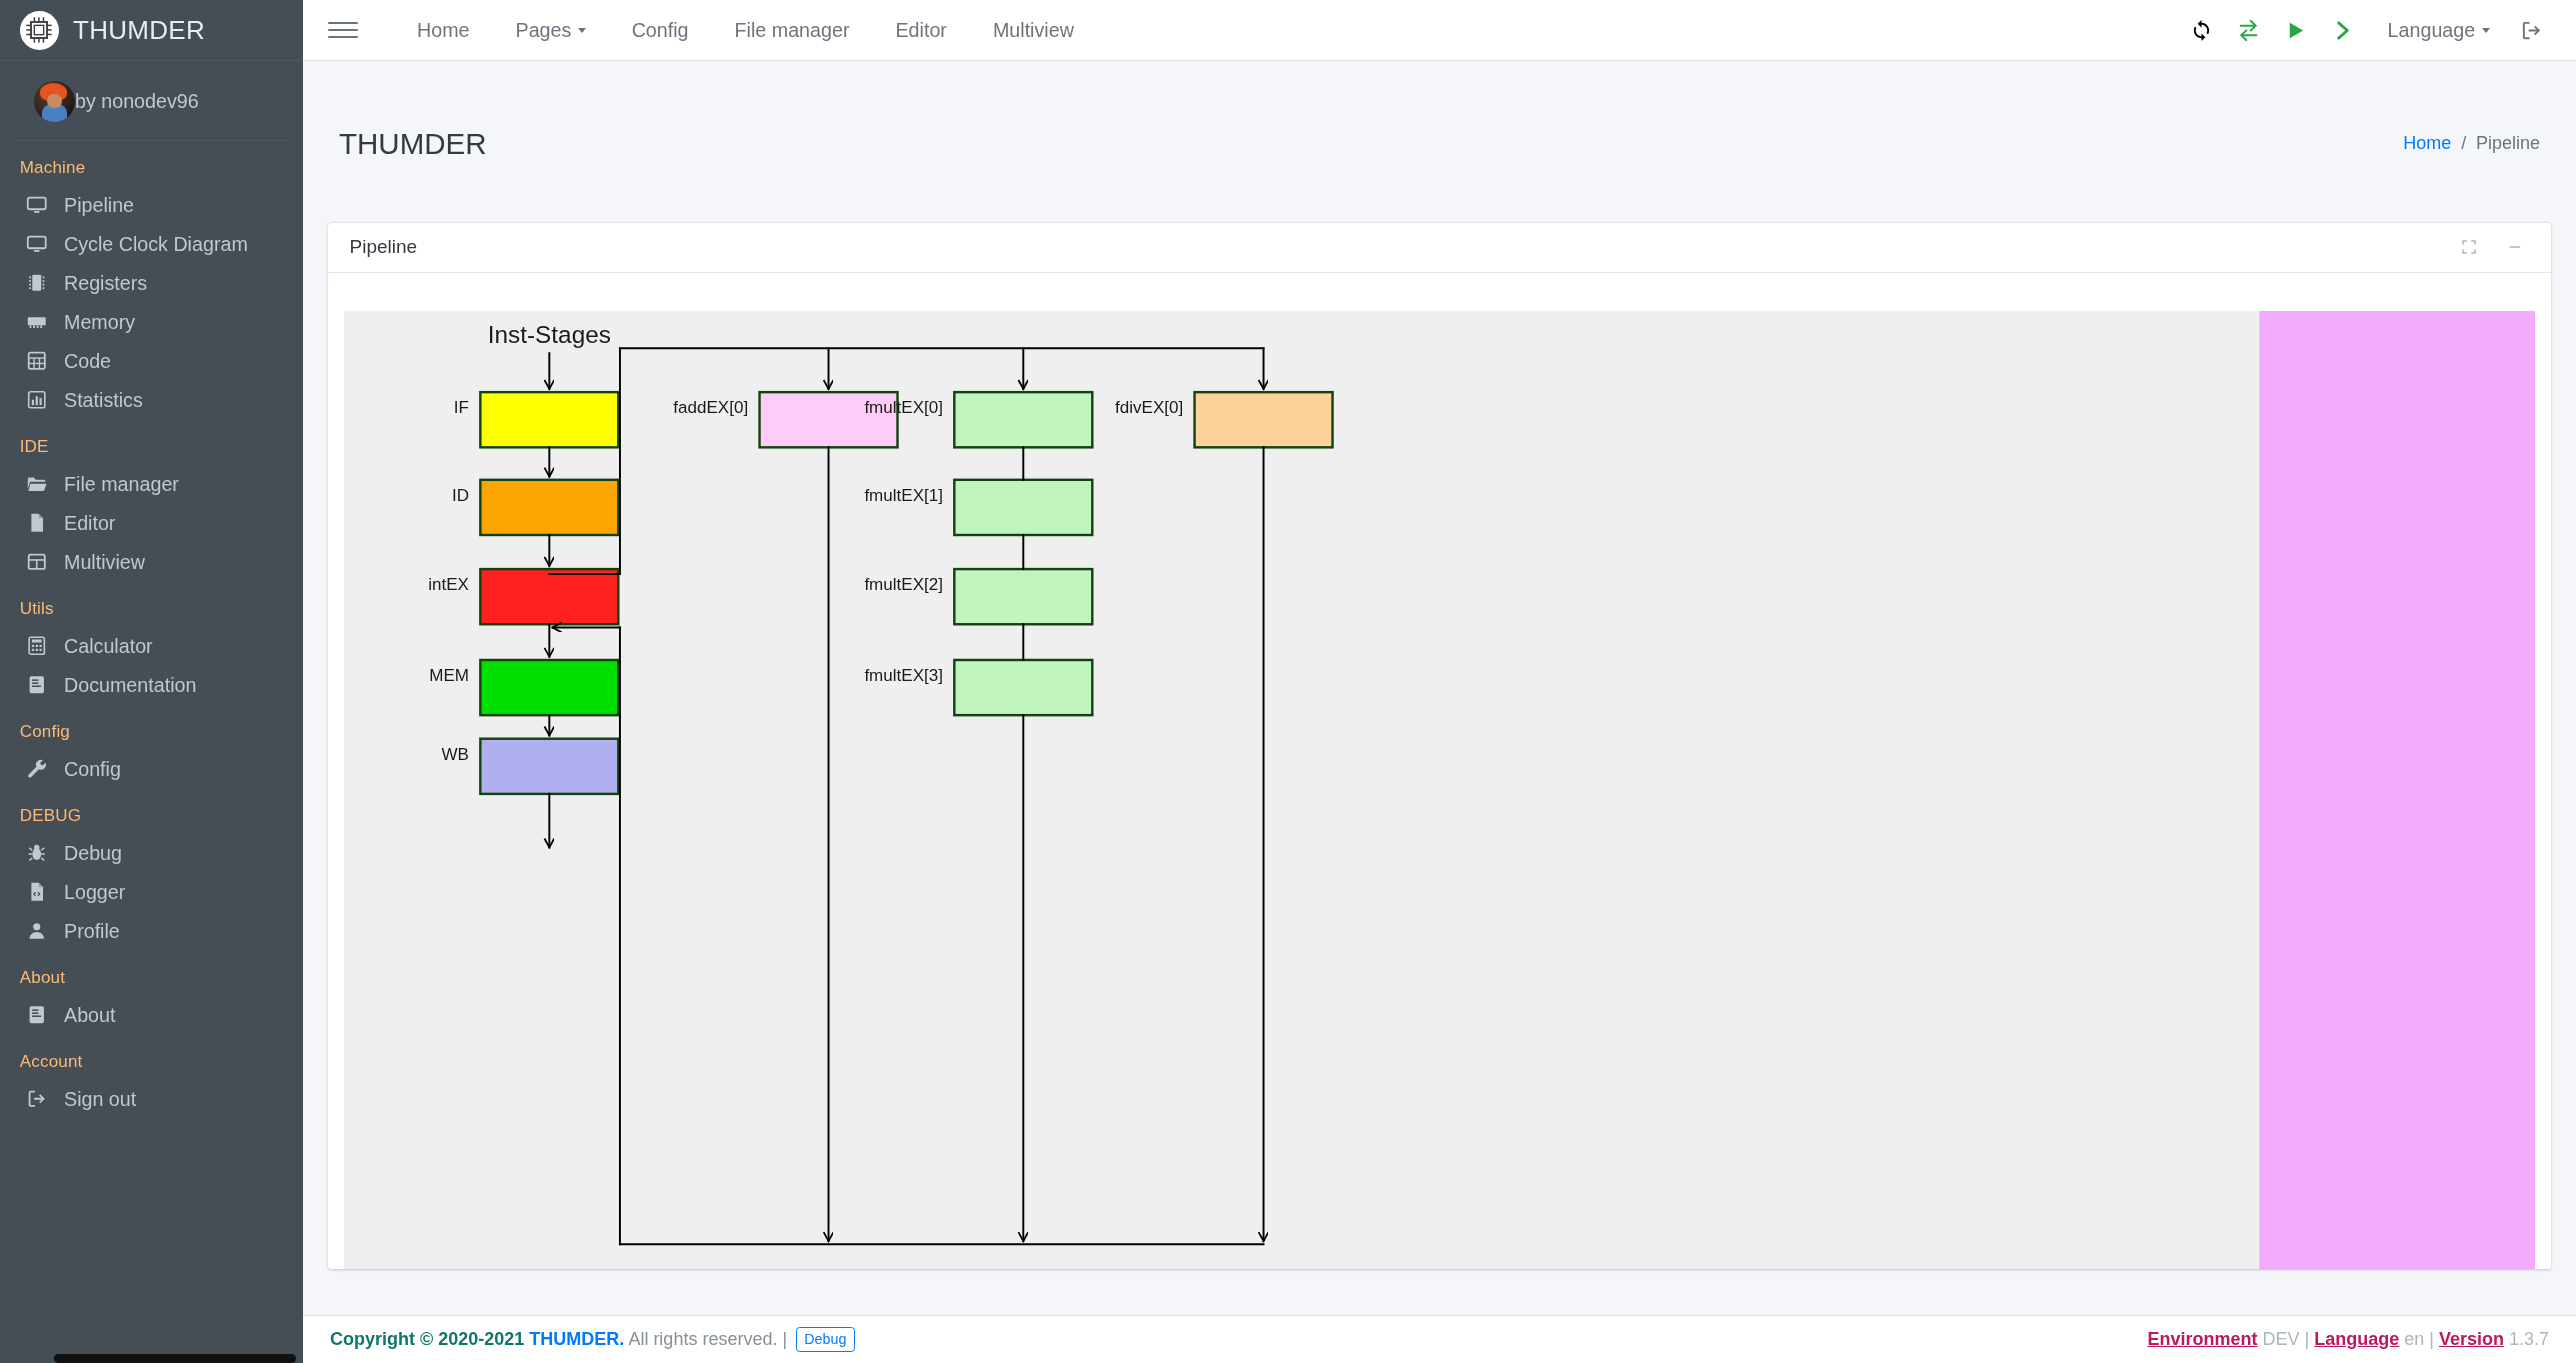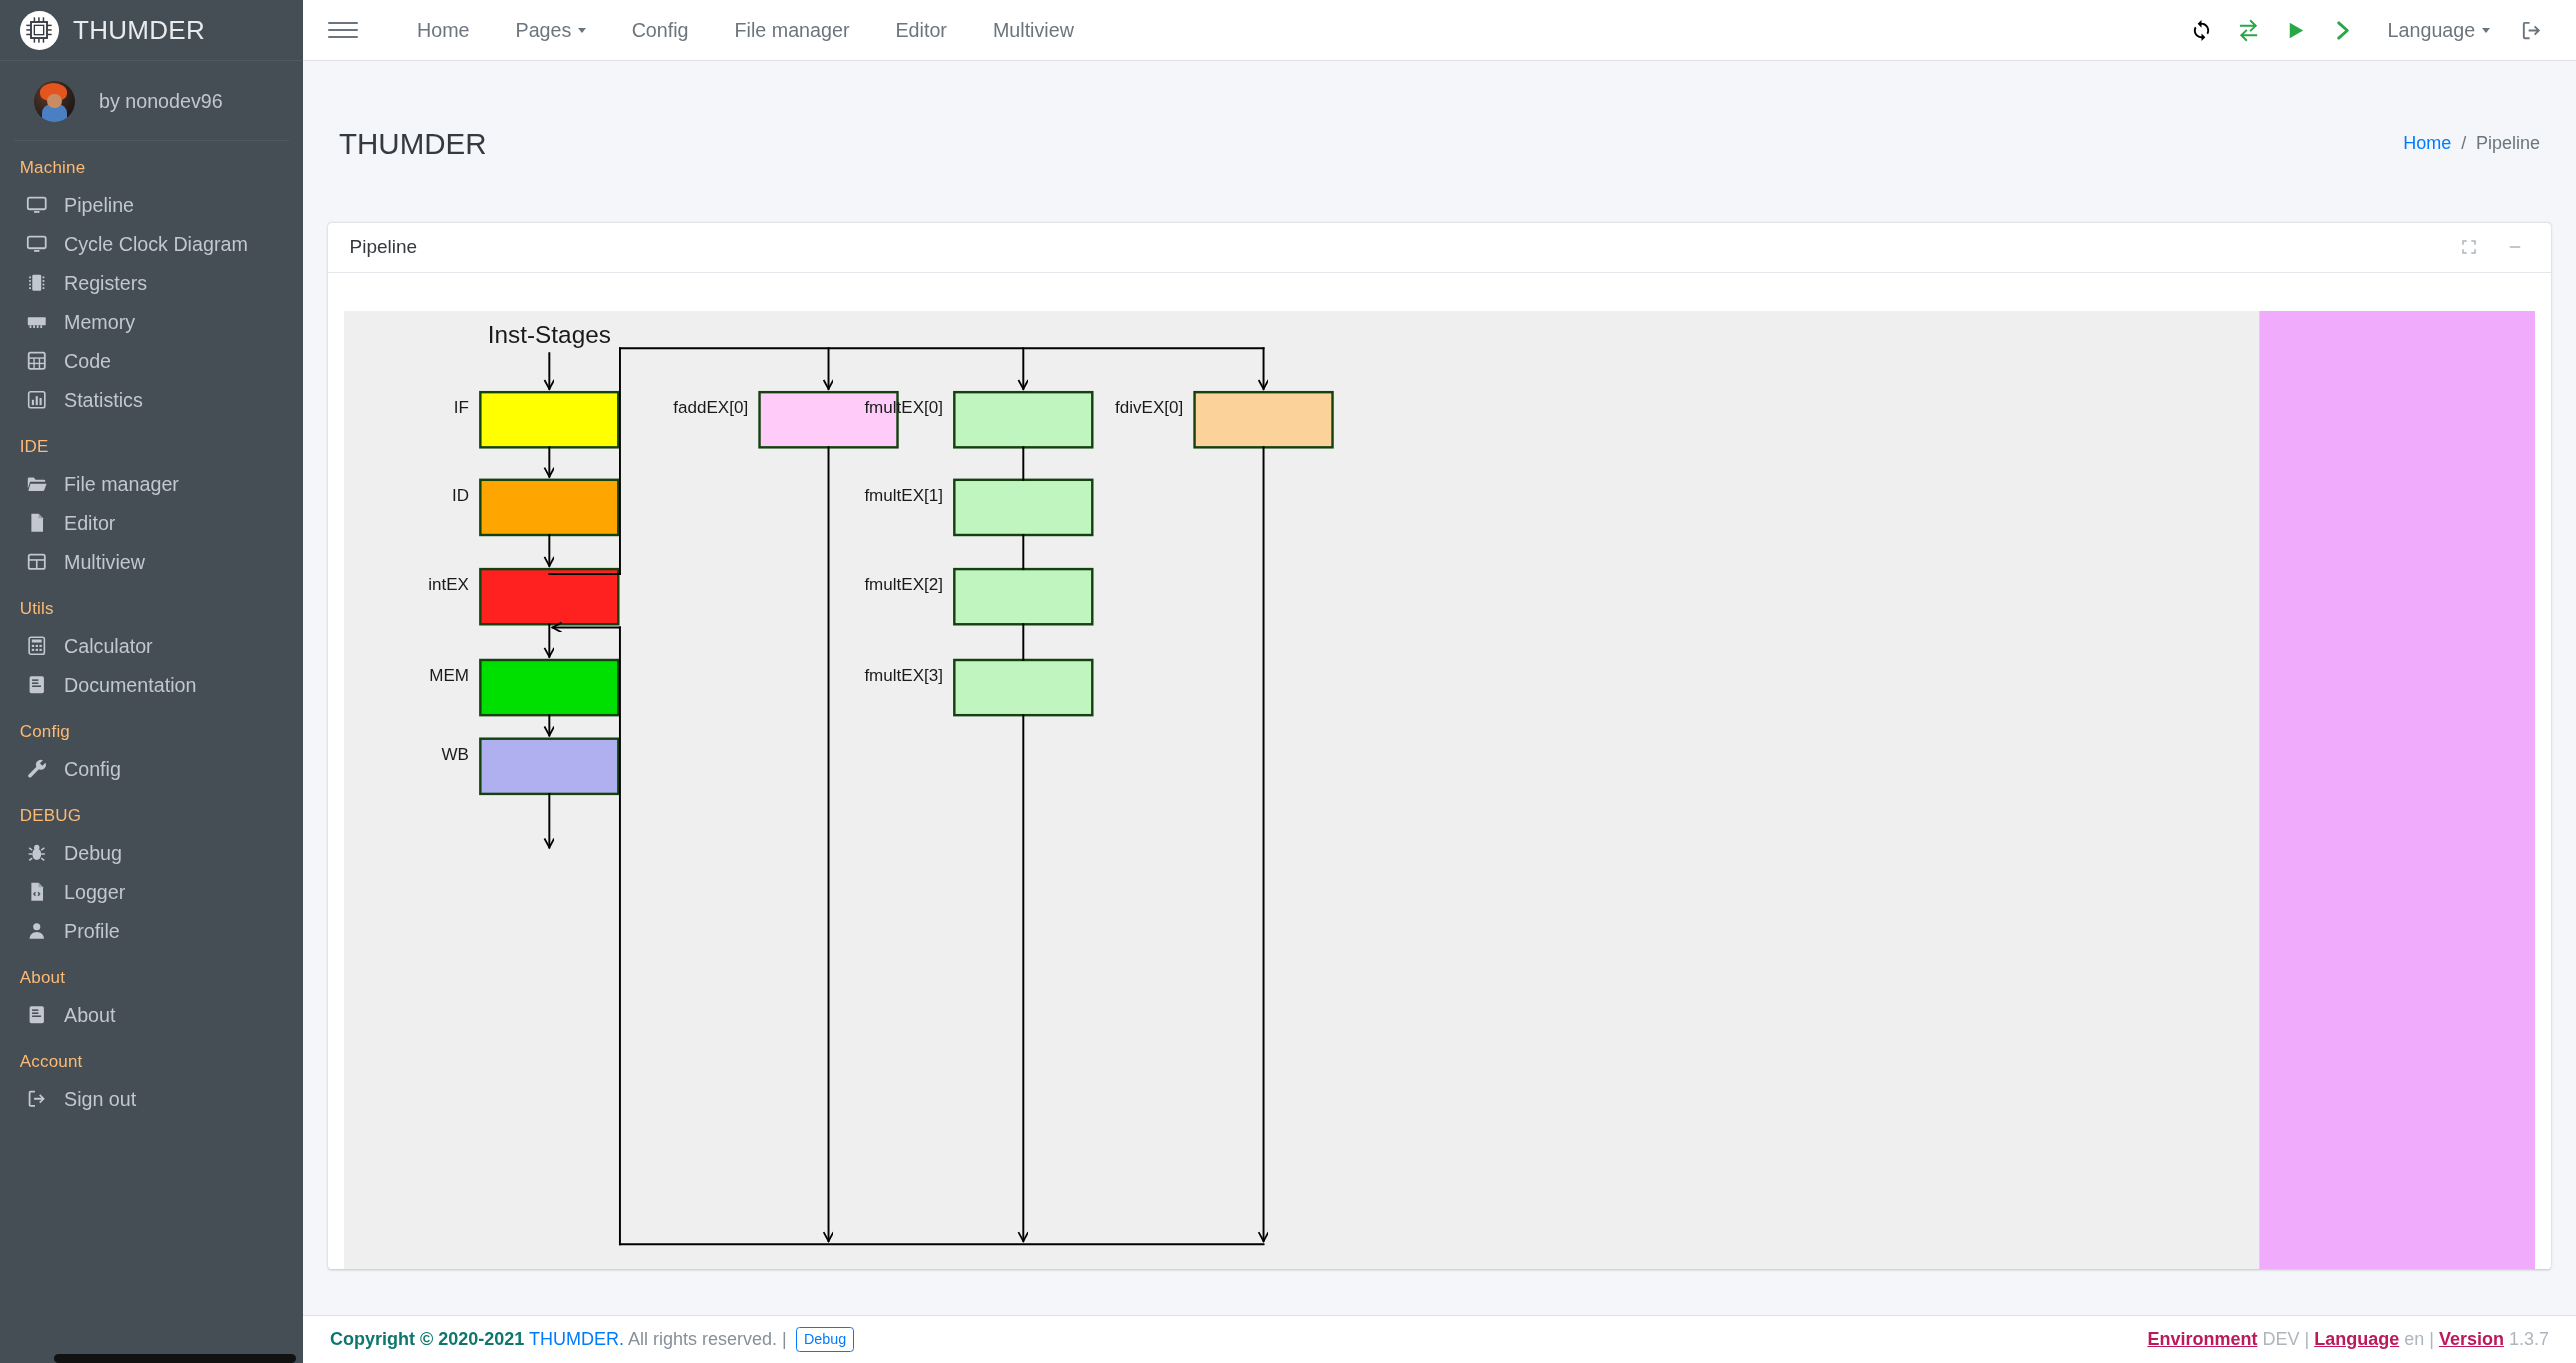--- a/index.html
+++ b/index.html
@@ -22,21 +22,21 @@
     border-bottom: 0.9px solid #4f5962;
   }
   .brand-logo {
     width: 39px; height: 39px; border-radius: 50%;
     background: #fff; display: flex; align-items: center;
     justify-content: center; flex: 0 0 39px;
   }
   .brand-title { font-size: 26px; color: #e9ecef; letter-spacing: 0.3px; }
 
   .userpanel {
-    display: flex; align-items: center; gap: 24px;
+    display: flex; align-items: center; gap: 0;
     padding: 19.7px 19.7px 18px 19.7px;
     margin: 0 14.3px; border-bottom: 0.9px solid #4f5962;
   }
   .avatar {
     width: 41px; height: 41px; border-radius: 50%; flex: 0 0 41px;
     overflow: hidden; position: relative;
     background: radial-gradient(circle at 35% 30%, #5a3a2a 0%, #231a18 70%);
   }
   .avatar .hair { position:absolute; left:6.3px; top:2.7px; width:27px; height:18px;
     background:#e4541e; border-radius:50% 50% 40% 40%; }
@@ -113,21 +113,21 @@
   .card-body { flex:1; padding: 10.7px 16px 3.6px 16px; overflow:hidden; position:relative; }
   .diagram-wrap { width:100%; height:100%; background:#f0abfc; overflow:hidden;margin-top:28px; }
 
   
   .footer {
     height: 48px; background:#fff; border-top:0.9px solid #dee2e6;
     display:flex; align-items:center; padding: 0 27px 0 27px; font-size: 18px;
     color:#869099; flex: 0 0 48px;
   }
   .footer b { color:#0f766e; font-weight:bold; }
-  .footer .blue { color:#007bff; font-weight:normal; }
+  .footer .blue { color:#007bff; font-weight:bold; }
   .debug-btn {
     border:0.9px solid #007bff; color:#007bff; border-radius:3.6px;
     padding: 0.9px 7.2px; font-size: 14.3px; margin-left: 9px; cursor:pointer;
     line-height: 1.5;
   }
   .footer-right { margin-left:auto; color:#adb5bd; }
   .footer-right b { color:#be185d;text-decoration:underline; }
 
   svg text { font-family: "Liberation Sans", sans-serif; }
 </style>

